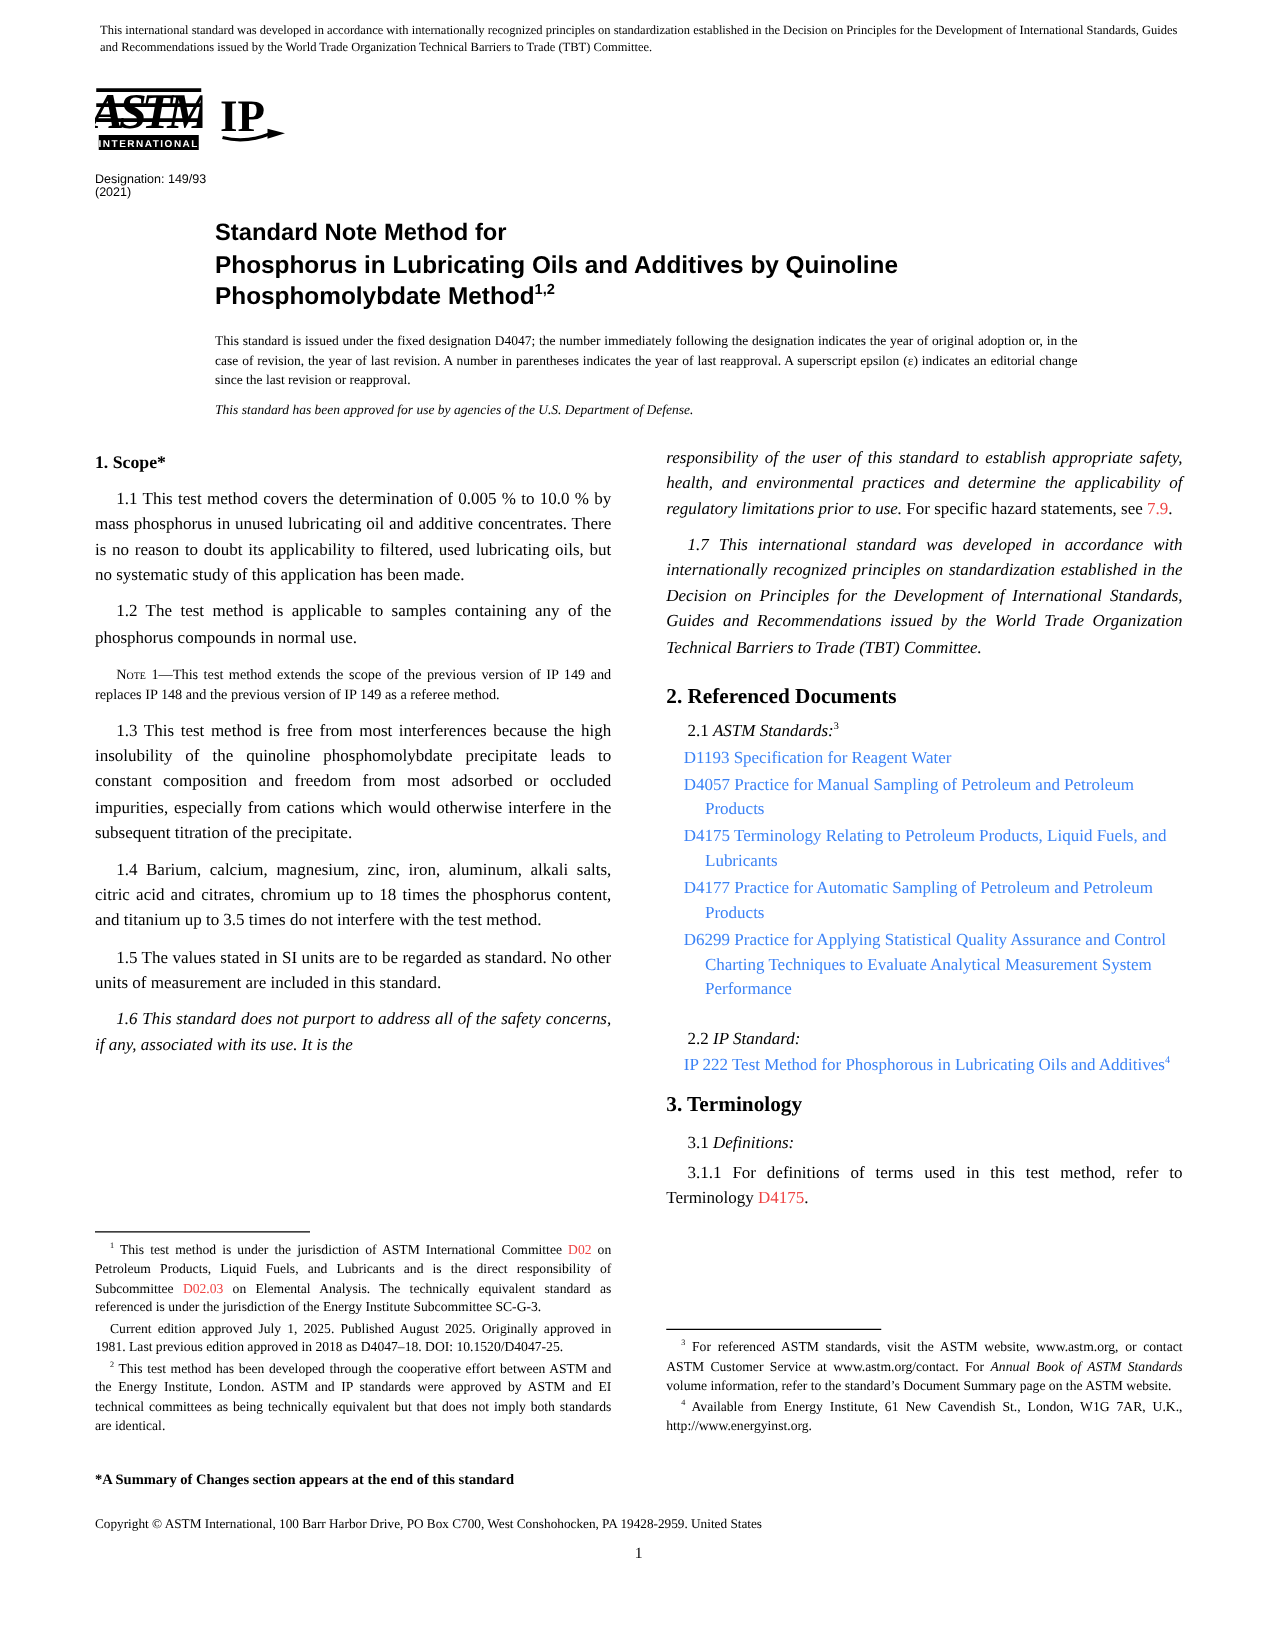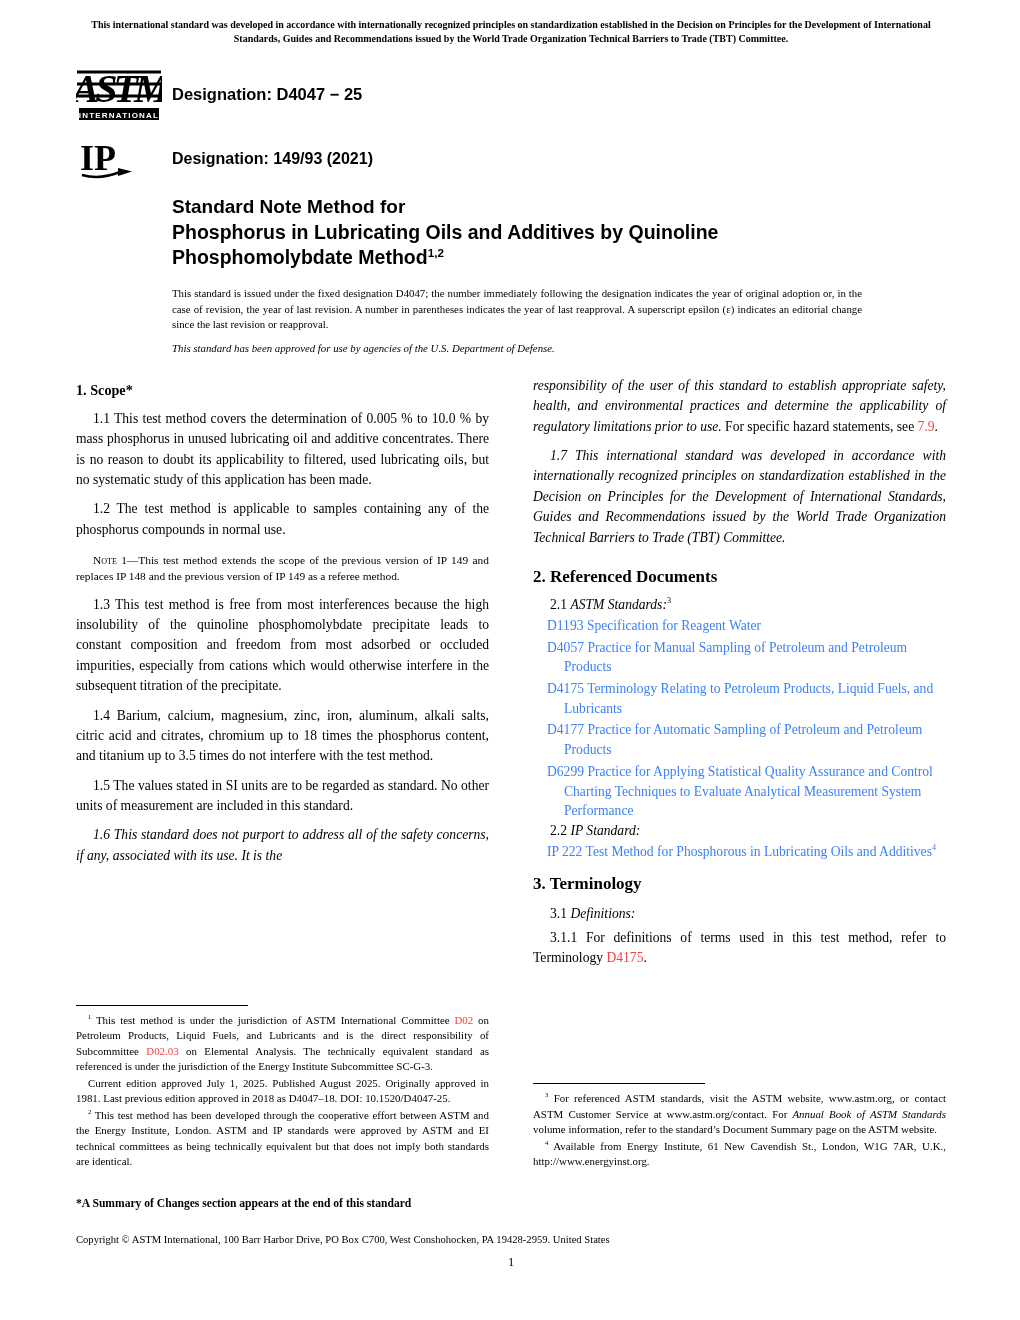--- a/index.html
+++ b/index.html
@@ -7,28 +7,28 @@
     width:1020px; height:1320px; margin:0 auto; background:#ffffff; color:#000;
     font-family:"Liberation Serif", serif; position:relative; overflow:hidden;
     padding:18px 74px 0 76px; box-sizing:border-box;
   }
   sup { font-size:60%; vertical-align:super; line-height:0; }
   .it { font-style:italic; }
   .sc { font-variant:small-caps; }
   .lnk { color:#ef4444; text-decoration:none; cursor:pointer; }
 
   .top-notice {
-    font-size:10px; font-weight:bold; line-height:1.4; text-align:center;
+    font-size:10px; font-weight:normal; line-height:1.4; text-align:left;
     margin:0 4px 16px;
   }
 
   .hdr { display:grid; grid-template-columns:96px 1fr; align-items:center; row-gap:12px; }
   .logo-cell { display:flex; align-items:center; }
   .desig-main { font-family:"Liberation Sans", sans-serif; font-weight:bold; font-size:16.5px; }
-  .desig-ip   { font-family:"Liberation Sans", sans-serif; font-weight:bold; font-size:16px; }
+  .desig-ip   { font-family:"Liberation Sans", sans-serif; font-weight:normal; font-size:10px; }
 
   .title-block { margin:16px 0 0 96px; font-family:"Liberation Sans", sans-serif; font-weight:bold; }
   .title-l1 { font-size:19px; }
   .title-l2 { font-size:19.5px; line-height:1.28; max-width:700px; margin-top:2px; }
 
   .issuance { margin:16px 0 0 96px; width:690px; font-size:10.8px; line-height:1.45; text-align:justify; }
   .dod { margin:9px 0 0 96px; width:690px; font-size:10.8px; font-style:italic; }
 
   .cols { display:flex; gap:44px; margin-top:22px; }
   .col { width:420px; height:795px; display:flex; flex-direction:column; }
@@ -61,21 +61,20 @@
     <div class="logo-cell">
       <svg width="86" height="64" viewBox="0 0 86 64" aria-hidden="true">
         <line x1="1" y1="10" x2="85" y2="10" stroke="#000" stroke-width="3"></line>
         <line x1="1" y1="22" x2="85" y2="22" stroke="#000" stroke-width="3"></line>
         <line x1="1" y1="34" x2="85" y2="34" stroke="#000" stroke-width="3"></line>
         <text x="43" y="40" text-anchor="middle" font-family="'Liberation Serif',serif" font-weight="bold" font-style="italic" font-size="40" letter-spacing="-4" fill="#000">ASTM</text>
         <rect x="3" y="46" width="80" height="12" fill="#000"></rect>
         <text x="43" y="55.5" text-anchor="middle" font-family="'Liberation Sans',sans-serif" font-weight="bold" font-size="8" letter-spacing="1.2" fill="#fff">INTERNATIONAL</text>
       </svg>
     </div>
-    <div class="desig-main">Designation: D4047 − 25</div>
 
     <div class="logo-cell">
       <svg width="60" height="42" viewBox="0 0 60 42" aria-hidden="true">
         <text x="4" y="32" font-family="'Liberation Serif',serif" font-weight="bold" font-size="36" fill="#000">IP</text>
         <path d="M6 37 Q 24 42 44 34" stroke="#000" stroke-width="2.5" fill="none"></path>
         <polygon points="42,30 56,33.5 42,38" fill="#000"></polygon>
       </svg>
     </div>
     <div class="desig-ip">Designation: 149/93 (2021)</div>
   </div>
@@ -114,21 +113,21 @@
 
       <div class="sec-h2">2. Referenced Documents</div>
       <p class="ref-label"><span>2.1 </span><span class="it">ASTM Standards:</span><sup>3</sup></p>
 
       <p class="ref-item"><span>D1193</span> <span>Specification for Reagent Water</span></p>
       <p class="ref-item"><span>D4057</span> <span>Practice for Manual Sampling of Petroleum and Petroleum Products</span></p>
       <p class="ref-item"><span>D4175</span> <span>Terminology Relating to Petroleum Products, Liquid Fuels, and Lubricants</span></p>
       <p class="ref-item"><span>D4177</span> <span>Practice for Automatic Sampling of Petroleum and Petroleum Products</span></p>
       <p class="ref-item"><span>D6299</span> <span>Practice for Applying Statistical Quality Assurance and Control Charting Techniques to Evaluate Analytical Measurement System Performance</span></p>
 
-      <p class="ref-label" style="margin-top:0;"><span>2.2 </span><span class="it">IP Standard:</span></p>
+      <p class="ref-label" style="margin-top:20px;"><span>2.2 </span><span class="it">IP Standard:</span></p>
       <p class="ref-item"><span>IP 222</span><span> Test Method for Phosphorous in Lubricating Oils and Additives</span><sup>4</sup></p>
 
       <div class="sec-h2">3. Terminology</div>
       <p class="bp" style="margin-bottom:4px;"><span>3.1 </span><span class="it">Definitions:</span></p>
       <p class="bp"><span>3.1.1 For definitions of terms used in this test method, refer to Terminology </span><a class="lnk">D4175</a><span>.</span></p>
 
       <div class="fn-block">
         <div class="fn-rule"></div>
         <p class="fn"><sup>3</sup><span> For referenced ASTM standards, visit the ASTM website, www.astm.org, or contact ASTM Customer Service at www.astm.org/contact. For </span><span class="it">Annual Book of ASTM Standards</span><span> volume information, refer to the standard’s Document Summary page on the ASTM website.</span></p>
         <p class="fn"><sup>4</sup><span> Available from Energy Institute, 61 New Cavendish St., London, W1G 7AR, U.K., http://www.energyinst.org.</span></p>

